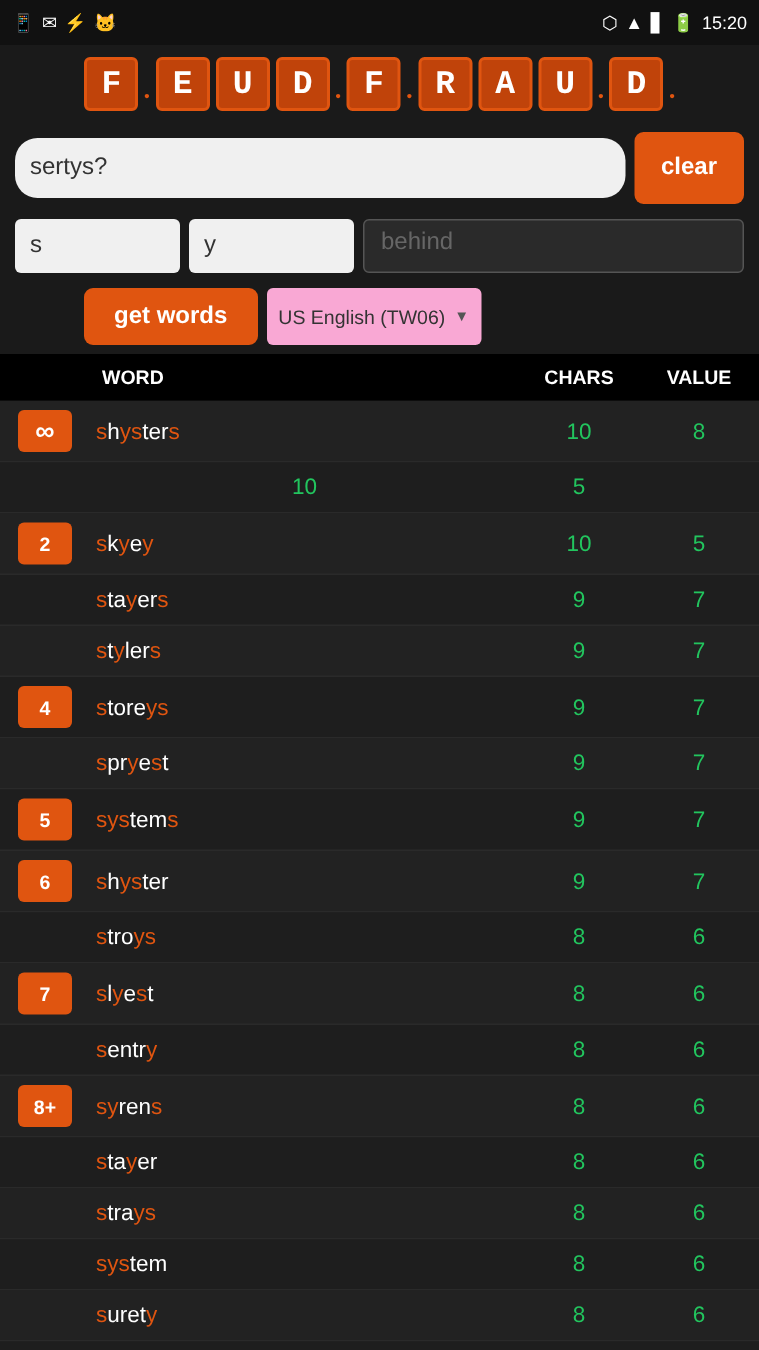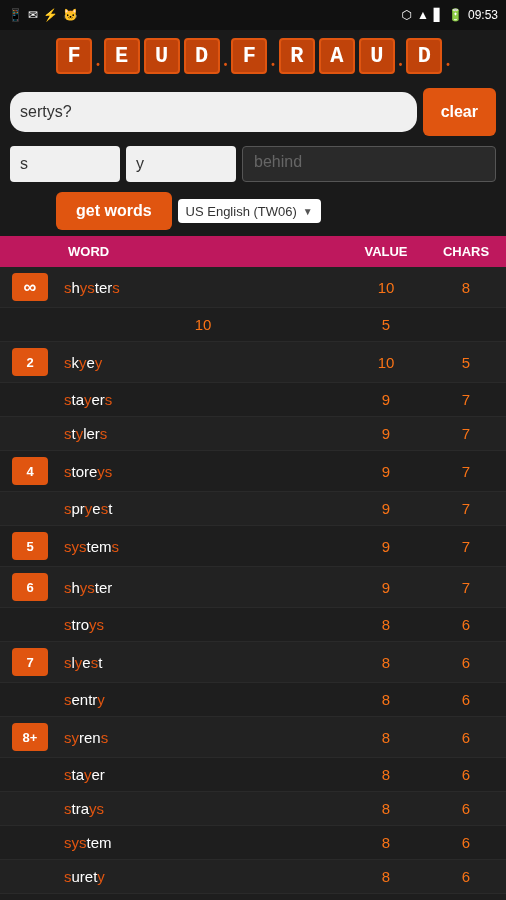--- a/index.html
+++ b/index.html
@@ -132,40 +132,40 @@
       border-radius: 6px;
       padding: 8px 20px;
       font-size: 16px;
       font-weight: bold;
       cursor: pointer;
       height: 38px;
     }
     .lang-select {
       display: flex;
       align-items: center;
-      background: #ffffff;
+      background: #f9a8d4;
       border-radius: 4px;
       padding: 6px 8px;
       font-size: 13px;
       color: #333;
-      height: 24px;
+      height: 38px;
       gap: 6px;
       cursor: pointer;
     }
     .lang-arrow {
       font-size: 10px;
       color: #555;
     }
 
     
     .table-header {
       display: grid;
       grid-template-columns: 60px 1fr 80px 80px;
       padding: 4px 0;
-      background: #be185d;
+      background: #000000;
     }
     .th {
       color: white;
       font-size: 13px;
       font-weight: bold;
       text-align: center;
       padding: 4px 2px;
     }
     .th-word { text-align: left; padding-left: 8px; }
 
@@ -205,42 +205,42 @@
 
     .word-cell {
       color: white;
       font-size: 15px;
       padding: 8px 4px;
     }
     .word-cell .highlight {
       color: #e05510;
     }
     .value-cell, .chars-cell {
-      color: #f97316;
+      color: #22c55e;
       font-size: 15px;
       text-align: center;
       padding: 8px 2px;
     }
   </style>
 </head>
 <body>
 
 <div class="status-bar">
   <div class="status-icons">
     <span>📱</span>
     <span>✉</span>
     <span>⚡</span>
     <span>🐱</span>
   </div>
   <div class="status-icons">
     <span>⬡</span>
     <span>▲</span>
     <span>▋</span>
     <span>🔋</span>
-    <span>09:53</span>
+    <span>15:20</span>
   </div>
 </div>
 
 <div class="logo-area">
   <div class="logo-tiles">
     <span class="logo-tile">F</span>
     <span class="logo-dot">•</span>
     <span class="logo-tile">E</span>
     <span class="logo-tile">U</span>
     <span class="logo-tile">D</span>
@@ -273,22 +273,22 @@
   <button class="get-words-btn">get words</button>
   <div class="lang-select">
     <span>US English (TW06)</span>
     <span class="lang-arrow">▼</span>
   </div>
 </div>
 
 <div class="table-header">
   <div class="th"></div>
   <div class="th th-word">WORD</div>
+  <div class="th">CHARS</div>
   <div class="th">VALUE</div>
-  <div class="th">CHARS</div>
 </div>
 
 <div class="table-body" id="table-body">
 <div class="table-row">
       <div class="row-badge">
         <div class="badge badge-infinity">∞</div>
       </div>
       <div class="word-cell"><span class="highlight">s</span>h<span class="highlight">y</span><span class="highlight">s</span>ter<span class="highlight">s</span></div>
       <div class="value-cell">10</div>
       <div class="chars-cell">8</div>

